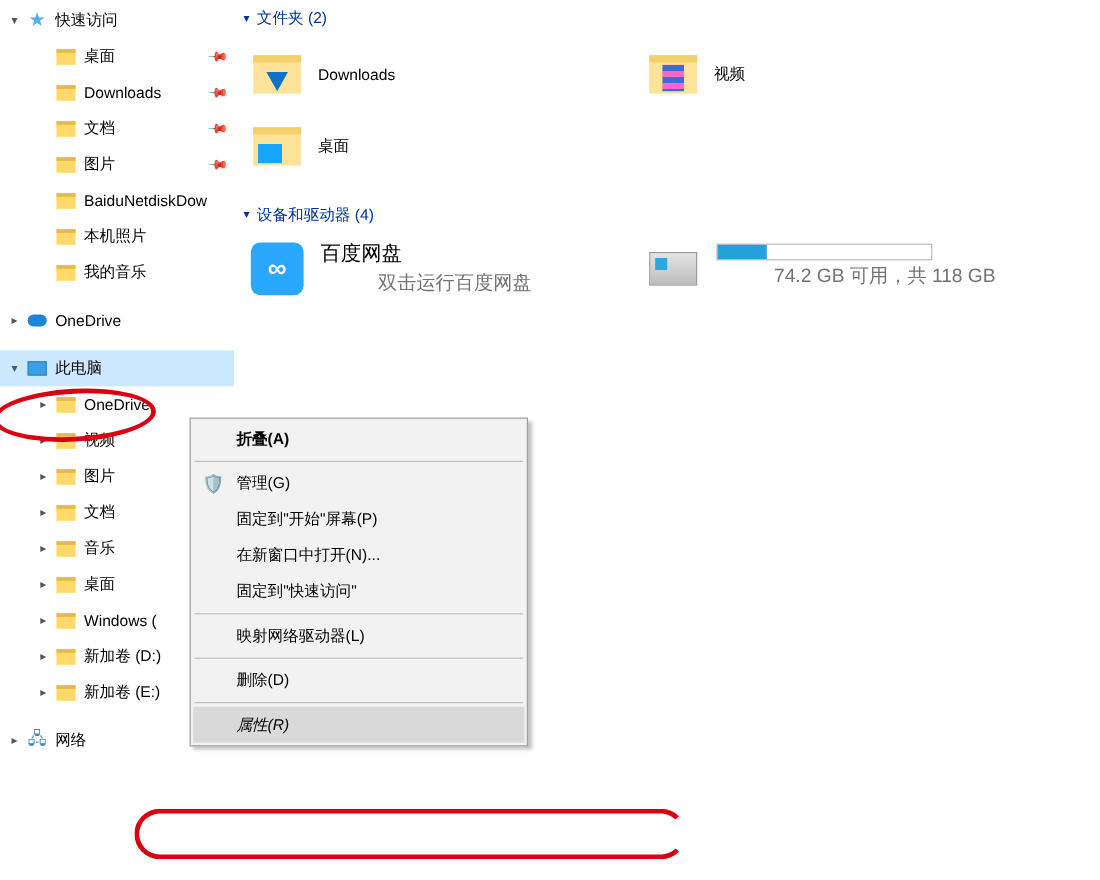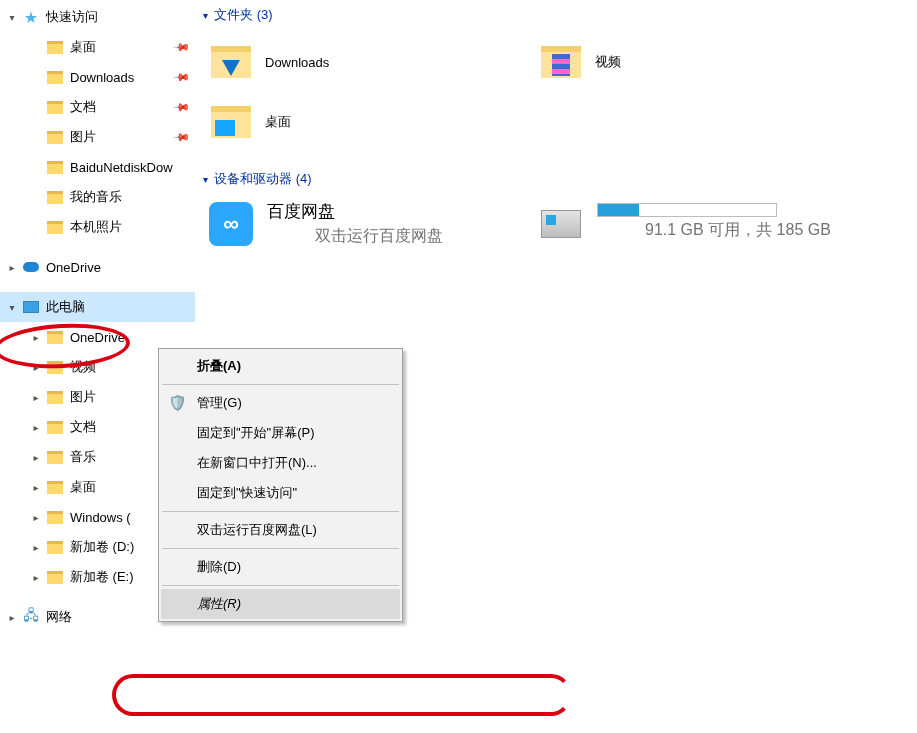--- a/index.html
+++ b/index.html
@@ -97,21 +97,21 @@
   margin: 3px 0;
   background: #fff;
 }
 .progress .bar {
   height: 100%;
   background: #26a0da;
 }
 .context-menu {
   position: absolute;
   left: 158px; top: 348px;
-  width: 245px;
+  width: 282px;
   background: #f2f2f2;
   border: 1px solid #a0a0a0;
   box-shadow: 3px 3px 3px rgba(0,0,0,0.25);
   padding: 2px;
   z-index: 10;
 }
 .menu-item {
   display: flex; align-items: center;
   height: 30px;
   padding: 0 18px 0 36px;
@@ -218,29 +218,29 @@
             <span class="icon-folder"></span>
           </span>
     <span>BaiduNetdiskDow</span>
 
   </div>
         <div class="tree-item indent-1">
     <span class="chevron empty">▸</span>
     <span class="icon">
             <span class="icon-folder"></span>
           </span>
+    <span>本机照片</span>
+
+  </div>
+        <div class="tree-item indent-1">
+    <span class="chevron empty">▸</span>
+    <span class="icon">
+            <span class="icon-folder"></span>
+          </span>
     <span>我的音乐</span>
-
-  </div>
-        <div class="tree-item indent-1">
-    <span class="chevron empty">▸</span>
-    <span class="icon">
-            <span class="icon-folder"></span>
-          </span>
-    <span>本机照片</span>
 
   </div>
       </div>
 
     <div style="height:10px"></div>
 
     <div class="tree-item">
       <span class="chevron">▸</span>
       <span class="icon">
           <span class="icon-oned"></span>
@@ -329,21 +329,21 @@
     <div class="tree-item">
       <span class="chevron">▸</span>
       <span class="icon icon-net">🖧</span>
       <span>网络</span>
     </div>
   </div>
 
   <div class="main">
     <div class="group-header">
       <span class="chev">▾</span>
-      <span>文件夹 (3)</span>
+      <span>文件夹 (2)</span>
     </div>
     <div class="folder-grid" id="folder-grid">
         <div class="folder-item">
     <span class="big-icon">
             <span class="icon-dl"></span>
           </span>
     <span>Downloads</span>
   </div>
         <div class="folder-item">
     <span class="big-icon">
@@ -374,21 +374,21 @@
           </div>
         </div>
         <div class="drive-item">
           <span class="big-icon">
             <span class="icon-drive"></span>
           </span>
           <div class="drive-info">
             <div class="progress">
               <div class="bar" style="width:23%"></div>
             </div>
-            <div class="sub">91.1 GB 可用，共 185 GB</div>
+            <div class="sub">74.2 GB 可用，共 118 GB</div>
           </div>
         </div>
       </div>
   </div>
 </div>
 
 <div class="context-menu" id="ctx">
     <div class="menu-item bold">
       <span>折叠(A)</span>
     </div>
@@ -401,21 +401,21 @@
       <span>固定到"开始"屏幕(P)</span>
     </div>
     <div class="menu-item">
       <span>在新窗口中打开(N)...</span>
     </div>
     <div class="menu-item">
       <span>固定到"快速访问"</span>
     </div>
     <div class="menu-sep"></div>
     <div class="menu-item">
-      <span>双击运行百度网盘(L)</span>
+      <span>映射网络驱动器(L)</span>
     </div>
     <div class="menu-sep"></div>
     <div class="menu-item">
       <span>删除(D)</span>
     </div>
     <div class="menu-sep"></div>
     <div class="menu-item highlight">
       <span>属性(R)</span>
     </div>
   </div>

